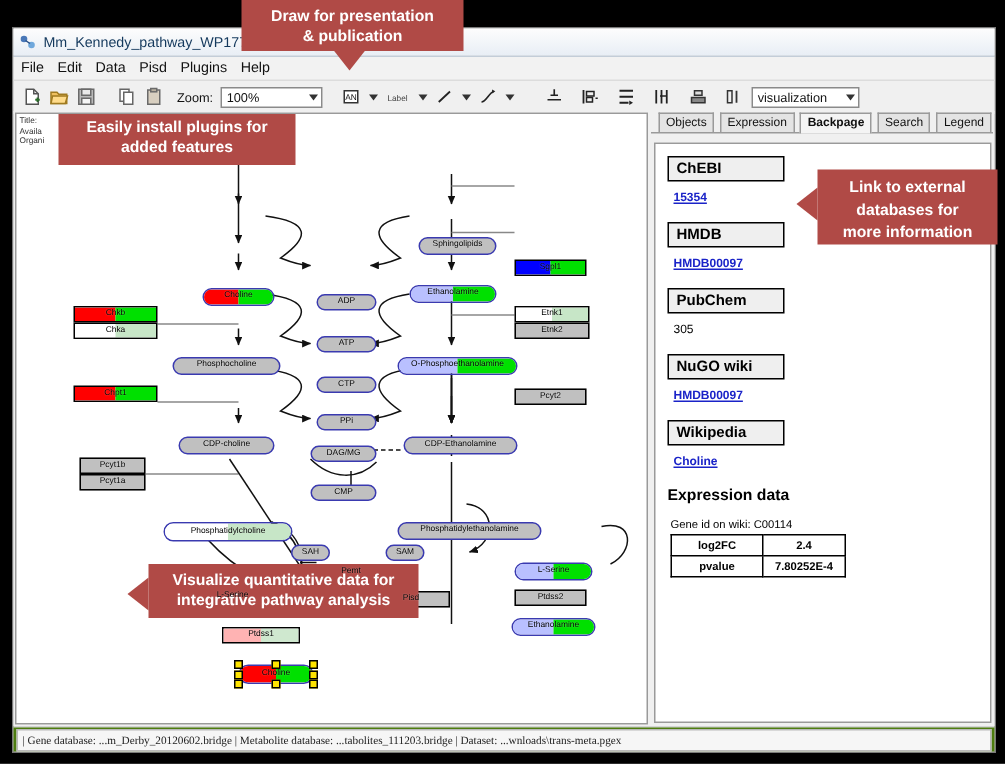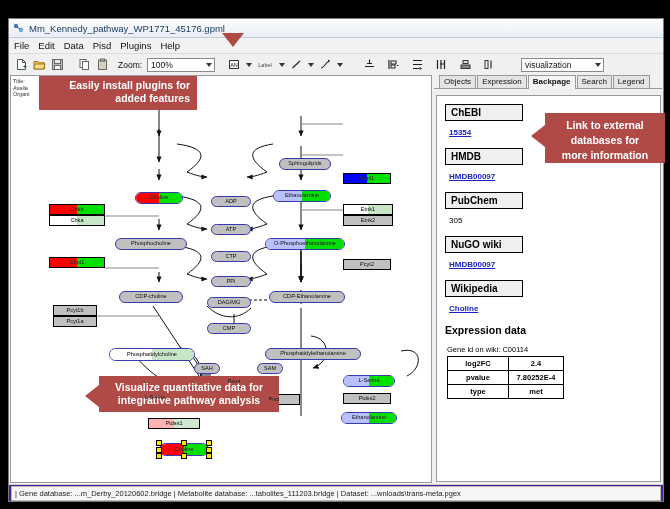--- a/index.html
+++ b/index.html
@@ -27,38 +27,38 @@
          font-size:8.5px;color:#111;padding-left:3px;box-sizing:border-box;}
   .combo .arrow{margin-left:auto;width:11px;height:100%;display:flex;align-items:center;justify-content:center;}
   .combo .arrow i{border-left:3px solid transparent;border-right:3px solid transparent;border-top:4px solid #333;display:block;font-style:normal;}
   .drop-arrow{width:9px;height:16px;display:flex;align-items:center;justify-content:center;}
   .drop-arrow i{border-left:3px solid transparent;border-right:3px solid transparent;border-top:4px solid #333;display:block;font-style:normal;}
 
   
   .body{position:absolute;left:0;top:55px;right:0;bottom:17px;display:flex;background:#f0f0f0;}
   .canvaswrap{position:relative;width:420px;background:#fff;border:1px solid #9a9a9a;margin:1px 0 1px 1px;overflow:hidden;}
   .sidebar{flex:1;position:relative;margin:1px 1px 1px 2px;background:#f0f0f0;display:flex;flex-direction:column;}
-  .tabs{height:13px;display:flex;align-items:flex-end;padding-left:5px;border-bottom:1px solid #9a9a9a;background:#f0f0f0;}
+  .tabs{height:13px;display:flex;align-items:flex-end;padding-left:5px;border-bottom:1px solid #9a9a9a;background:#f0f0f0;justify-content:space-between;}
   .tab{font-size:8px;color:#111;padding:1px 4px 1px 4px;border:1px solid #9a9a9a;border-bottom:none;background:#e4e4e4;margin-right:1px;line-height:10px;}
   .tab.active{background:#f4f4f4;font-weight:bold;padding-bottom:2px;position:relative;top:1px;}
 
   .backpage{flex:1;background:#fff;border:1px solid #9a9a9a;margin:6px 1px 1px 2px;overflow:hidden;position:relative;padding:6px 0 0 8px;box-sizing:border-box;}
   .bp-head{display:inline-block;border:1px solid #000;background:#efefef;font-size:10px;font-weight:bold;
            padding:2px 8px 2px 5px;min-width:78px;box-sizing:border-box;color:#000;}
   .bp-link{font-size:8px;color:#1a23c8;text-decoration:underline;margin:4px 0 0 4px;display:inline-block;font-weight:bold;}
   .bp-plain{font-size:8px;color:#000;margin:4px 0 0 4px;display:inline-block;}
   .bp-gap{height:7px;}
   .bp-exp{font-size:10.5px;font-weight:bold;color:#000;margin:2px 0 0 0;}
   .bp-geneid{font-size:7.5px;color:#000;margin:9px 0 2px 2px;}
   table.exp{border-collapse:collapse;margin-left:2px;}
   table.exp td{border:1px solid #000;font-size:7.5px;text-align:center;padding:2px 3px;color:#000;font-weight:bold;}
   table.exp td.k{width:54px;}
   table.exp td.v{width:48px;}
 
-  .statusbar{position:absolute;left:0;right:0;bottom:0;height:16px;background:#4c1d95;border-top:1px solid #d4d4d4;display:flex;align-items:center;}
+  .statusbar{position:absolute;left:0;right:0;bottom:0;height:16px;background:#4d7c0f;border-top:1px solid #d4d4d4;display:flex;align-items:center;font-family:Liberation Serif, serif;}
   .statusinner{margin:1px 2px;flex:1;height:13px;border:1px solid #b9b9b9;background:#f6f6f6;display:flex;align-items:center;padding-left:3px;}
   .statusinner span{font-size:7.5px;color:#222;white-space:nowrap;}
 
   
   .canvas-meta{position:absolute;left:2px;top:2px;font-size:5.5px;line-height:6.5px;color:#333;}
 
   
   .node{position:absolute;box-sizing:border-box;display:flex;align-items:center;justify-content:center;
         font-size:5.6px;color:#000;text-align:center;line-height:1;}
   .met{border:1px solid #3a3ab0;border-radius:8px;background:#c0c0c0;height:12px;}
@@ -212,21 +212,21 @@
             <rect x="4" y="2.5" width="5" height="3" fill="#ddd" stroke="#333"></rect>
           </svg>
       </span>
       <span class="tbtn" style="margin-left:6px">
         <svg width="13" height="13" viewBox="0 0 13 13">
             <rect x="2" y="2.5" width="3" height="8" fill="none" stroke="#333"></rect>
             <path d="M8 2.5v8" stroke="#333" stroke-width="1.2"></path>
           </svg>
       </span>
 
-      <span class="combo" style="width:83px;margin-left:22px">
+      <span class="combo" style="width:72px;margin-left:2px">
         <span>visualization</span>
         <span class="arrow">
             <i></i>
           </span>
       </span>
     </div>
 
     <div class="body">
 
       <div class="canvaswrap">
@@ -487,21 +487,21 @@
                 <div style="background:#cfe8cf"></div>
               </span>
               <span class="nlabel">Ptdss1</span>
             </div>
             <div class="node gene" style="left: 332px; top: 317px; width: 48px; height: 11px;">
               <span class="fillhalf"></span>
               <span class="nlabel">Ptdss2</span>
             </div>
           </div>
 
-        <div class="callout" style="left:28px;top:-2px;width:158px;height:36px;white-space:pre-line;text-align:right;">Easily install plugins for
+        <div class="callout" style="left:28px;top:-2px;width:158px;height:36px;white-space:pre-line;">Easily install plugins for
 added features</div>
 
         <div class="callout" style="left:88px;top:300px;width:180px;height:36px;white-space:pre-line;">Visualize quantitative data  for
 integrative pathway analysis</div>
         <div class="arrow-left" style="left:74px;top:309px;"></div>
 
       </div>
 
       <div class="sidebar">
         <div class="tabs">
@@ -526,37 +526,35 @@
           <table class="exp">
               <tbody id="exp-rows">
                 <tr>
                   <td class="k">log2FC</td>
                   <td class="v">2.4</td>
                 </tr>
                 <tr>
                   <td class="k">pvalue</td>
                   <td class="v">7.80252E-4</td>
                 </tr>
-                <tr>
-                  <td class="k">type</td>
-                  <td class="v">met</td>
-                </tr>
               </tbody>
             </table>
         </div>
       </div>
     </div>
 
     <div class="statusbar">
       <div class="statusinner">
         <span>| Gene database: ...m_Derby_20120602.bridge | Metabolite database: ...tabolites_111203.bridge | Dataset: ...wnloads\trans-meta.pgex</span>
       </div>
     </div>
   </div>
 
+  <div class="callout" style="left:161px;top:0px;width:148px;height:34px;white-space:pre-line;">Draw for presentation
+&amp; publication</div>
   <div class="arrow-down" style="left:222px;top:33px;"></div>
 
   <div class="callout" style="left:545px;top:113px;width:120px;height:50px;white-space:pre-line;line-height:15px;">Link  to external
 databases  for
 more information</div>
   <div class="arrow-left" style="left:531px;top:125px;"></div>
 
 </div>
 
 </body></html>

